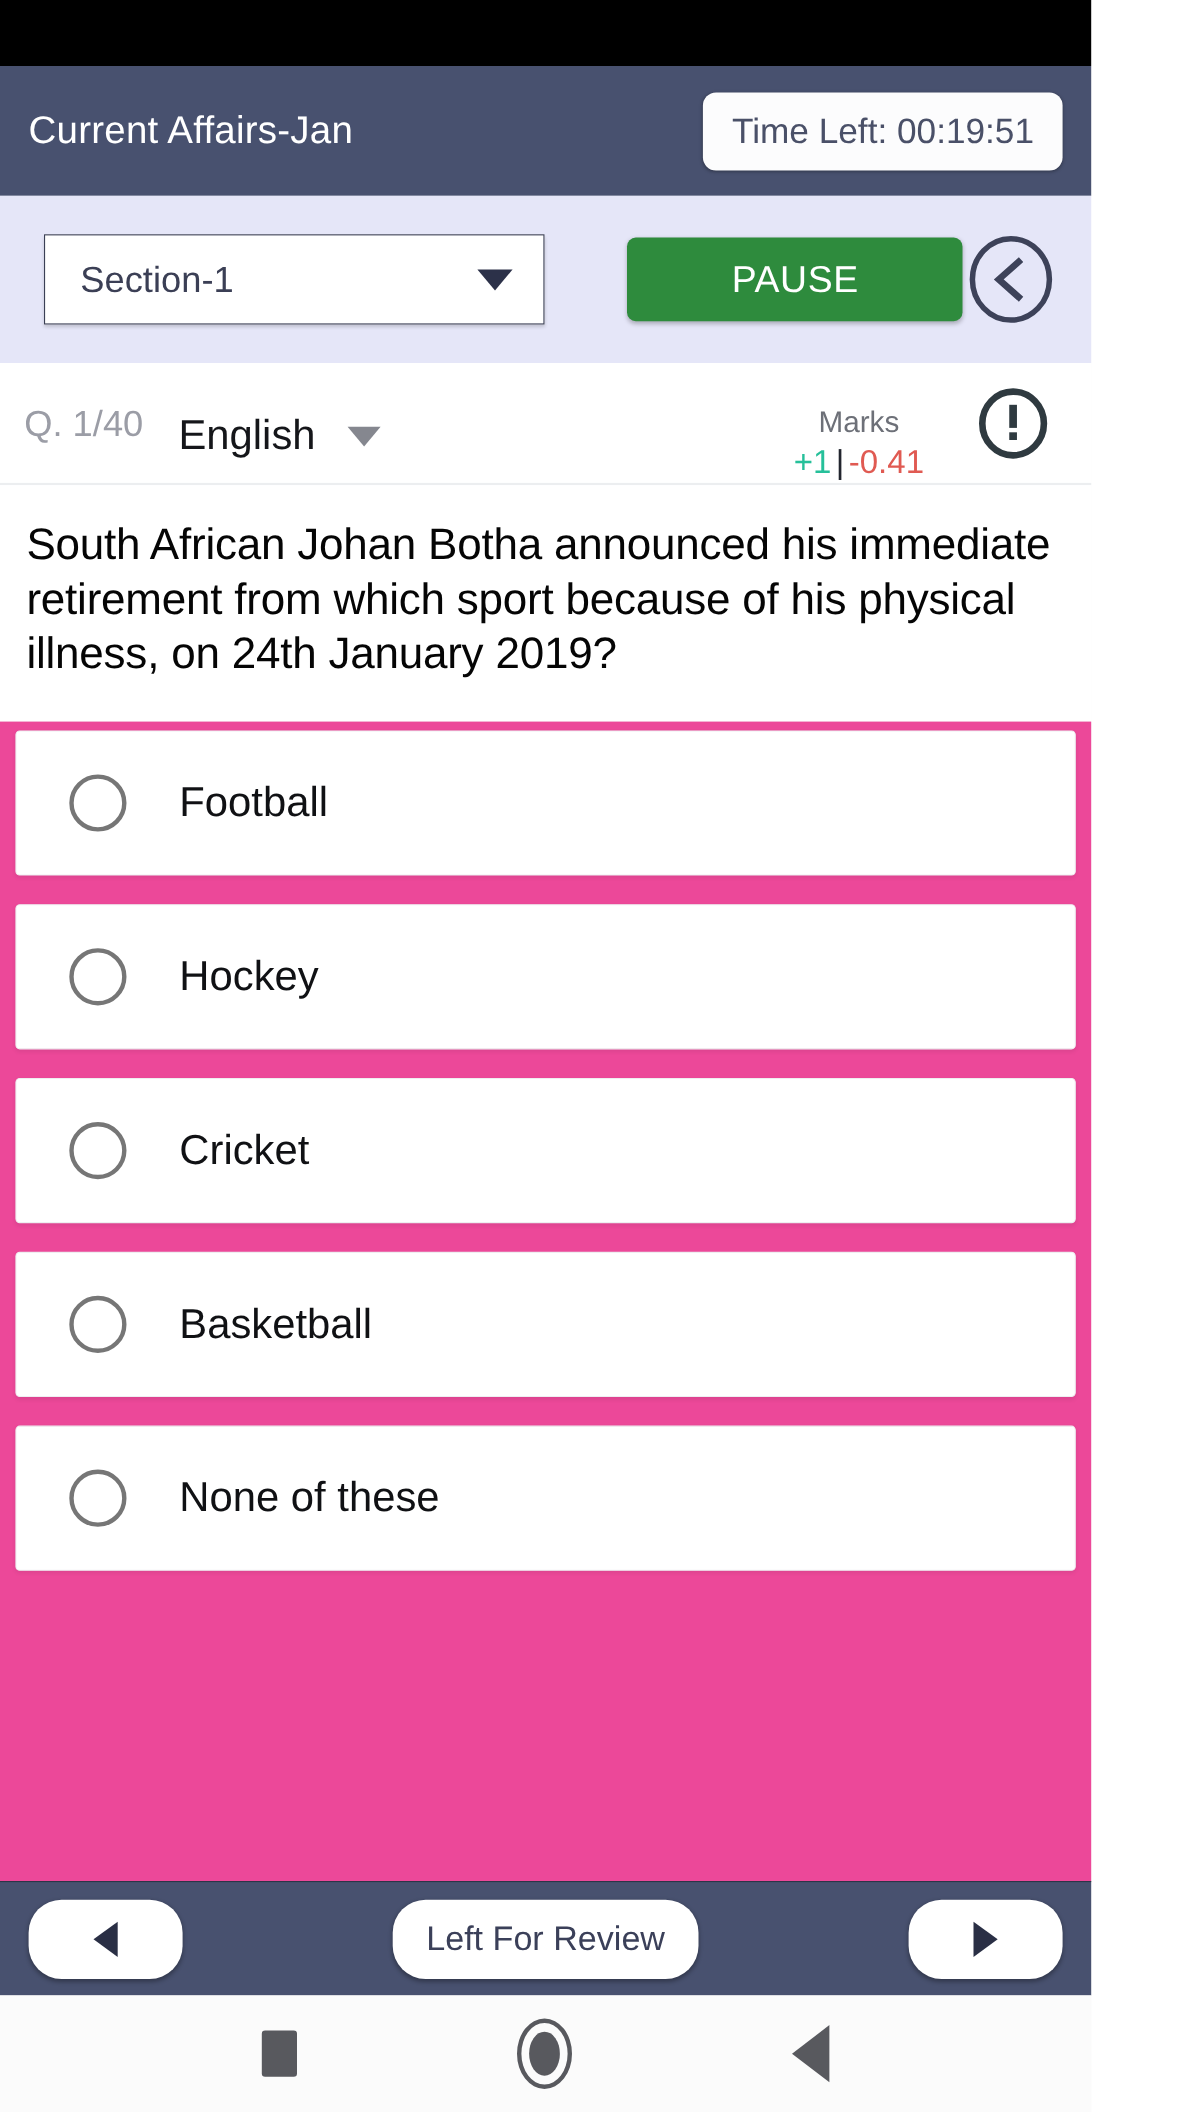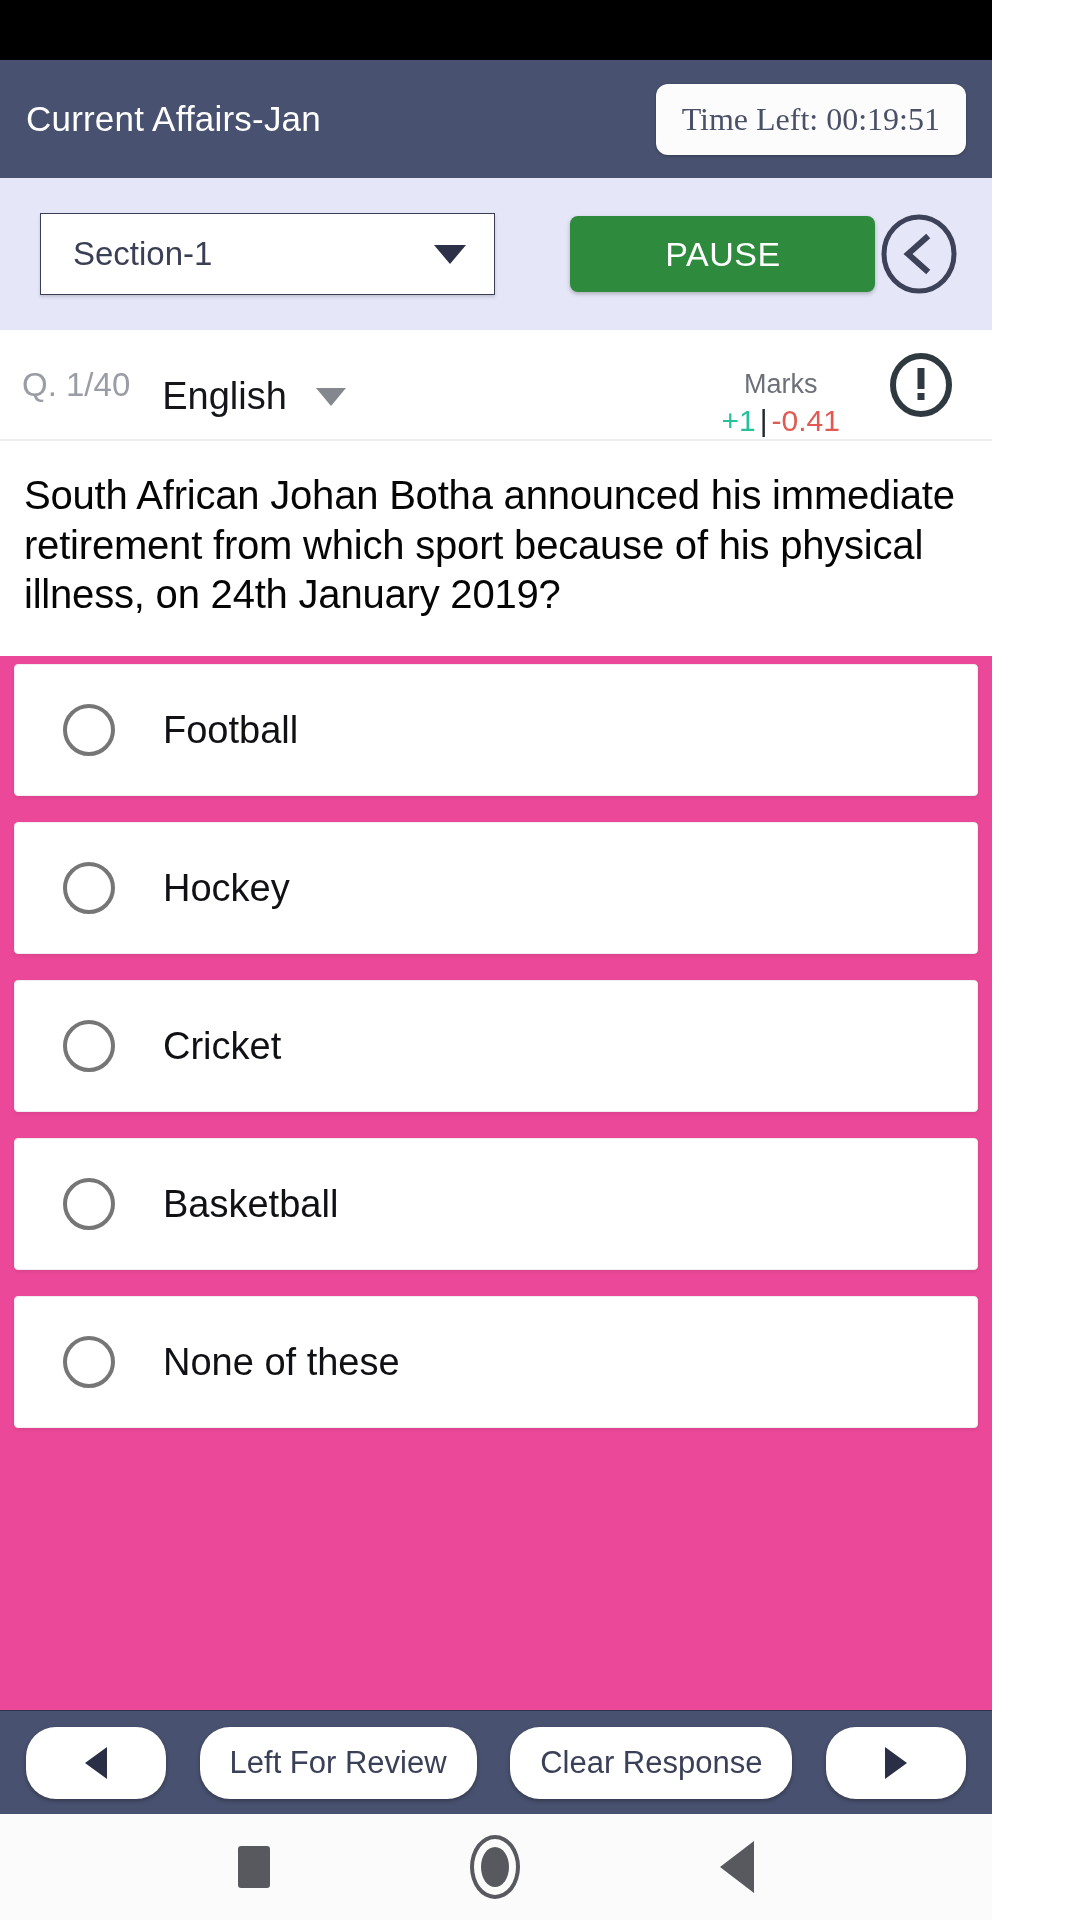--- a/index.html
+++ b/index.html
@@ -38,21 +38,20 @@
     white-space: nowrap;
   }
   .timer-chip {
     background: #fcfcfd;
     border-radius: 12px;
     padding: 17px 26px;
     font-size: 32px;
     color: #4a5068;
     box-shadow: 0 1px 3px rgba(0,0,0,.28);
     white-space: nowrap;
-    font-family: Liberation Serif, serif;
   }
 
   
   .section-bar {
     height: 152px; flex: 0 0 152px;
     background: #e5e6f8;
     display: flex; align-items: center;
     padding: 0 30px 0 40px;
     gap: 0;
   }
@@ -304,21 +303,20 @@
       <span class="radio"></span>
       <span class="option-label">None of these</span>
     </div>
   </div>
 
   <div class="action-bar">
     <div class="act-btn arrow">
       <span class="tri-left"></span>
     </div>
     <div class="act-btn">Left For Review</div>
-    <div class="act-btn">Clear Response</div>
     <div class="act-btn arrow">
       <span class="tri-right"></span>
     </div>
   </div>
 
   <div class="nav-bar">
     <div class="nav-square"></div>
     <div class="nav-home">
       <div class="nav-home-inner"></div>
     </div>

